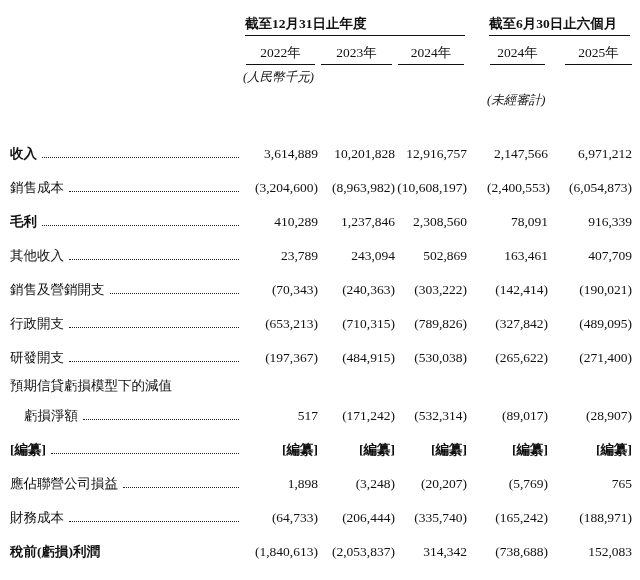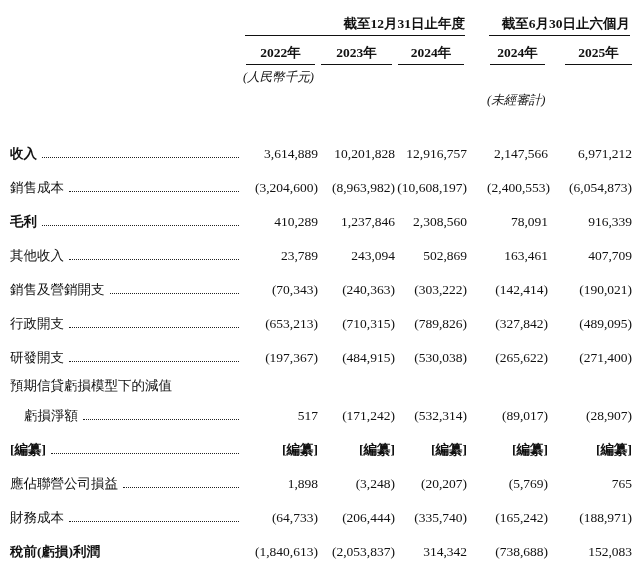--- a/index.html
+++ b/index.html
@@ -25,29 +25,29 @@
   td {
     padding: 0;
     vertical-align: bottom;
     font-size: 13.5px;
     line-height: 17px;
   }
   
   tr.group-row td { height: 30px; }
   .grp-inner {
     font-weight: bold;
-    text-align: right;
+    text-align: left;
     font-size: 13.5px;
     border-bottom: 1.4px solid #111;
     padding-bottom: 3px;
     margin: 0 2px;
   }
   tr.year-row td { height: 29px; }
   .yr {
-    font-weight: bold;
+    font-weight: normal;
     text-align: center;
     border-bottom: 1.4px solid #111;
     padding: 5px 0 3px;
     margin: 0 3px;
   }
   .yr5 { margin-left: 17px; margin-right: 0; text-align: center; }
   .note {
     font-style: italic;
     text-align: left;
     font-size: 12.5px;

